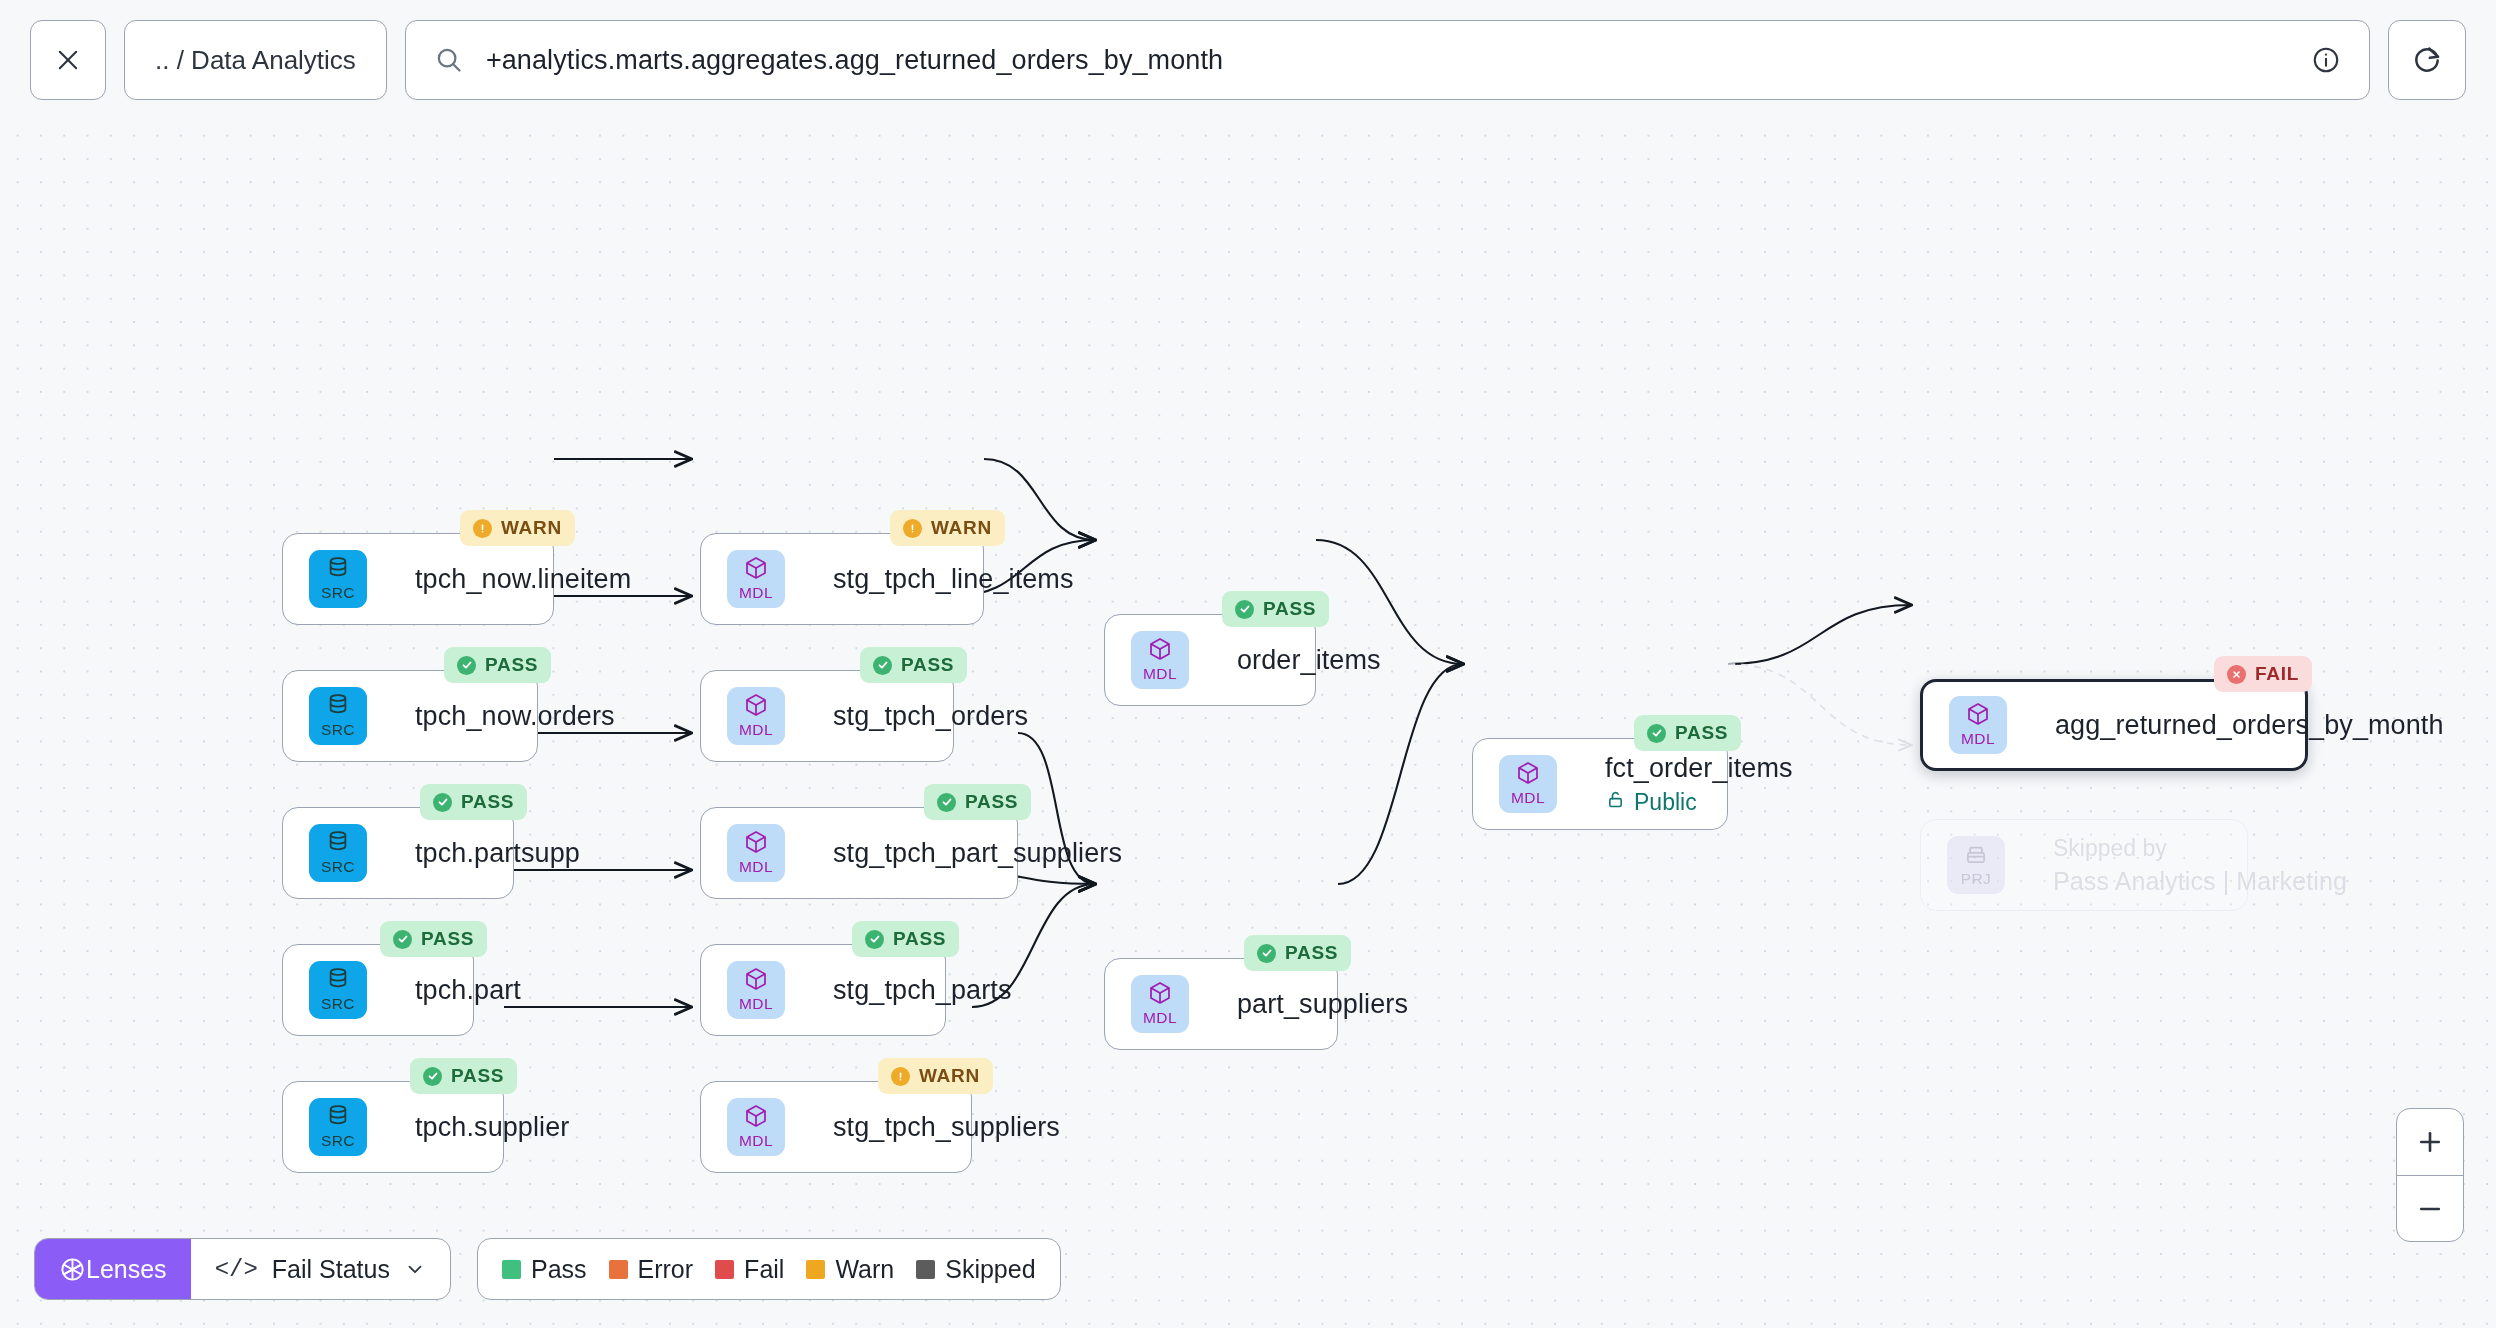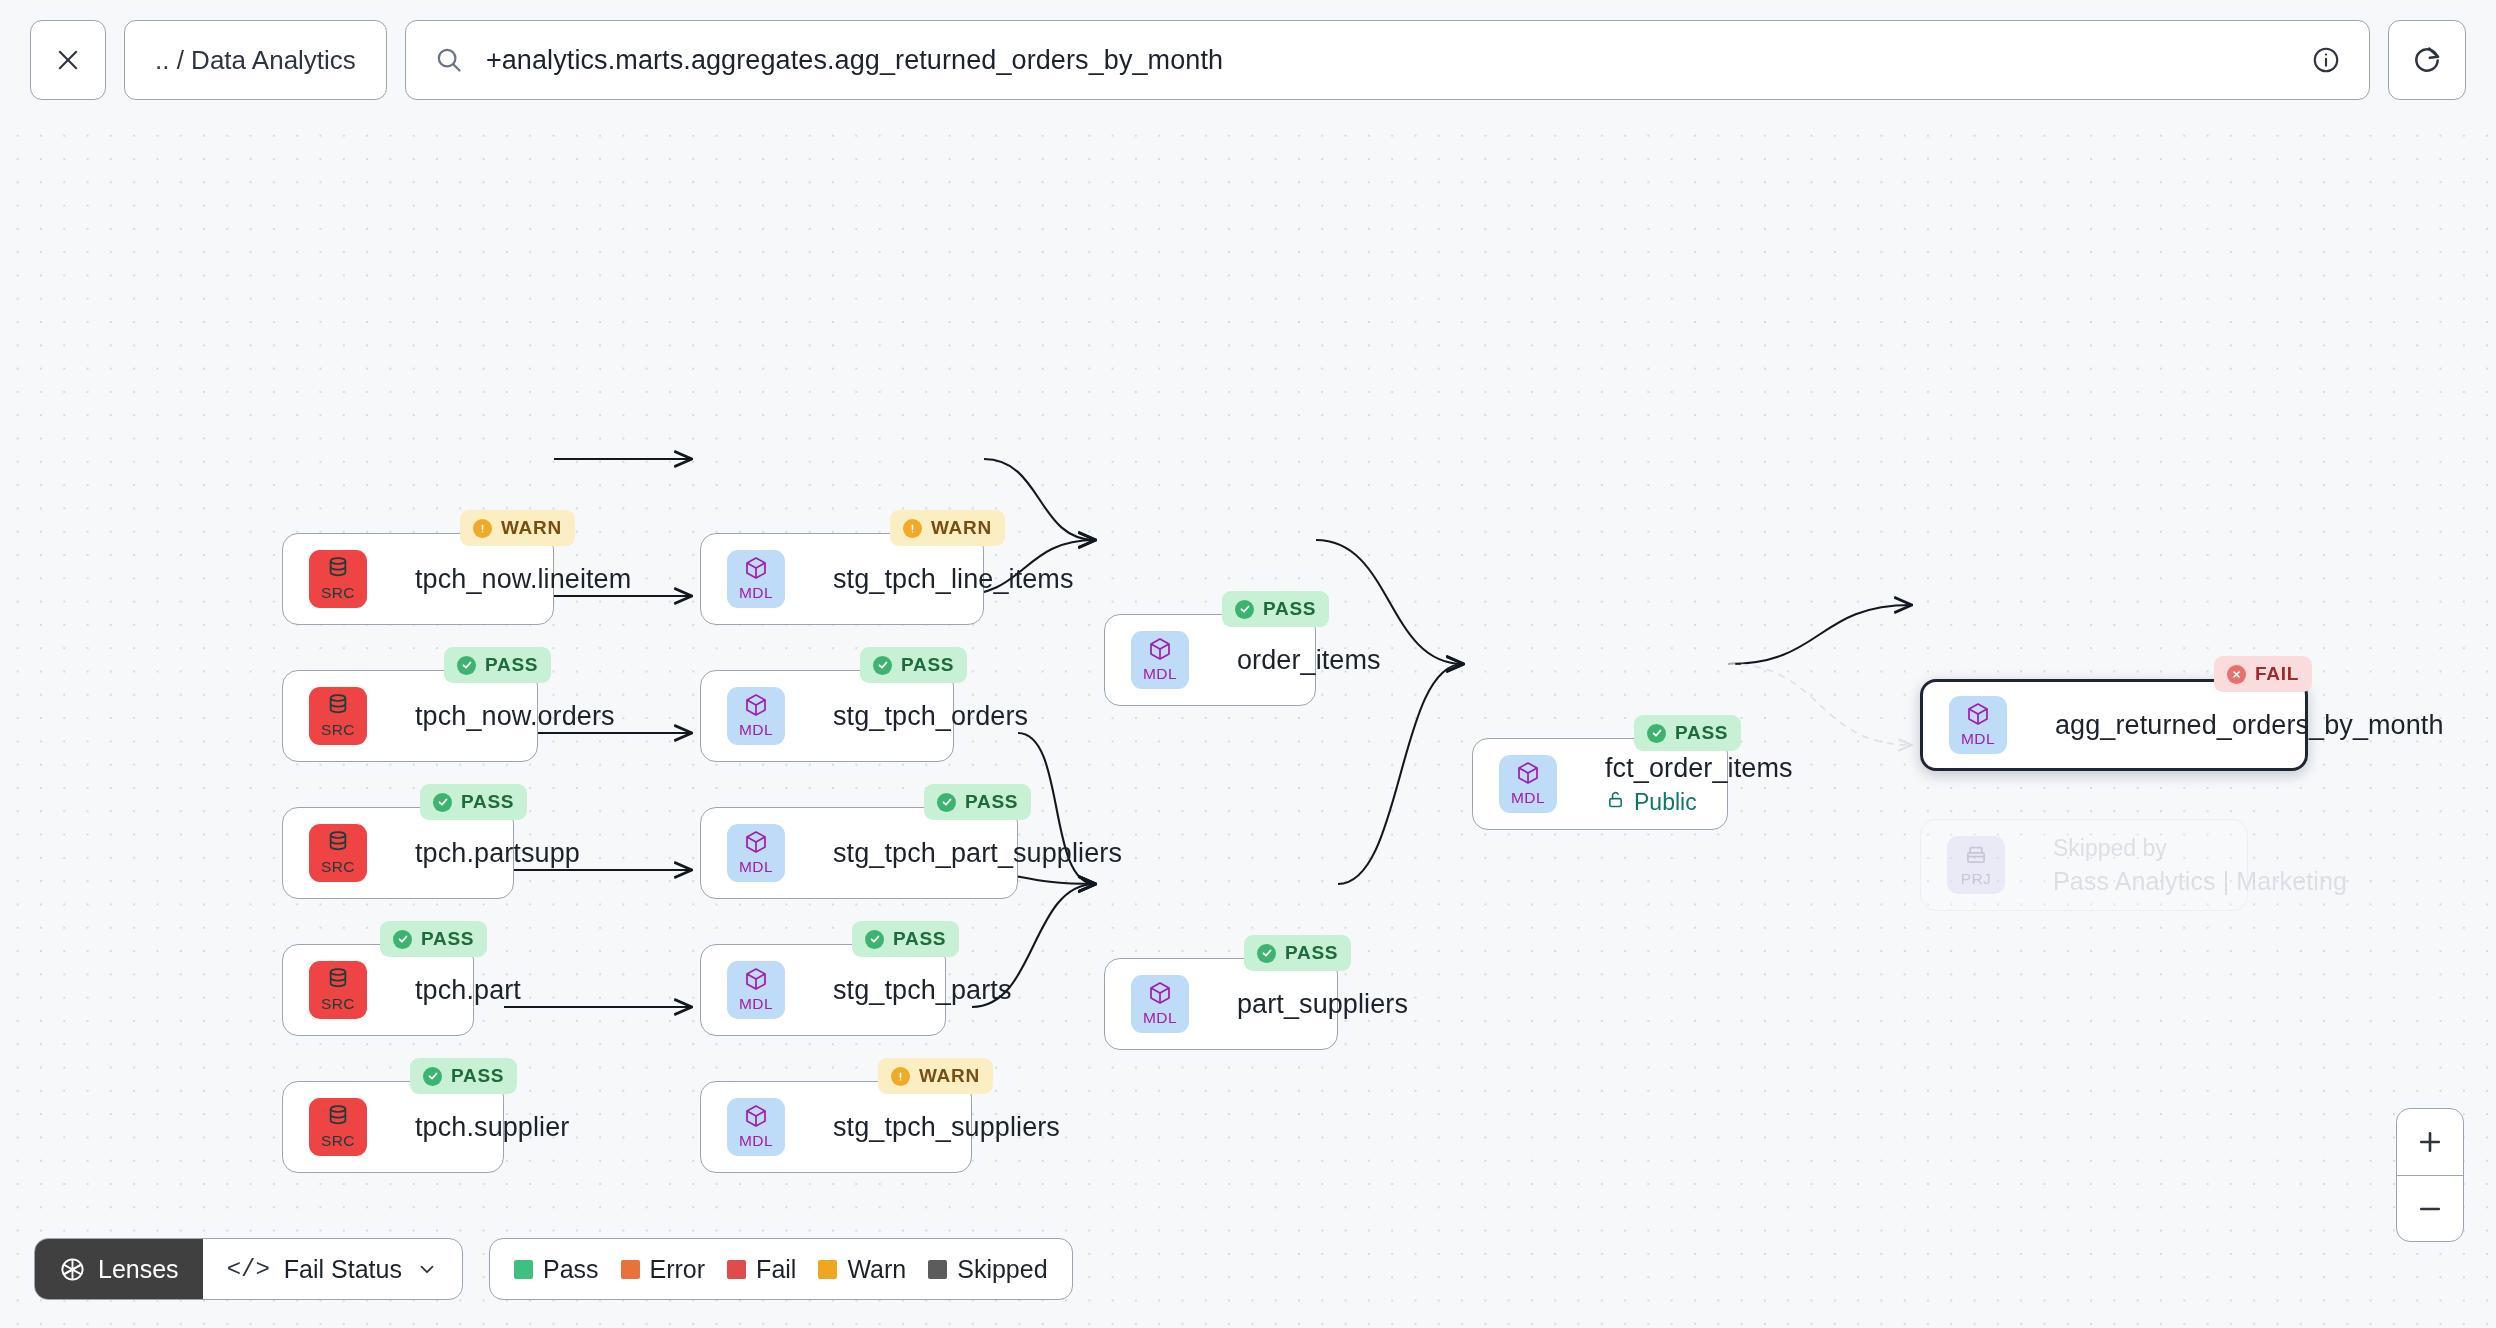--- a/index.html
+++ b/index.html
@@ -87,21 +87,21 @@
   .nbadge {
     width: 58px; height: 58px;
     border-radius: 11px;
     display: flex; flex-direction: column;
     align-items: center; justify-content: center;
     flex-shrink: 0;
     line-height: 1;
   }
   .nbadge .bi { height: 24px; display:flex; align-items:flex-end; }
   .nbadge .bt { font-size: 15.5px; font-weight: 500; letter-spacing: .4px; margin-top: 4px; }
-  .badge-src { background: #ef4444; color: #1d3c3a; }
+  .badge-src { background: #0ea5e9; color: #1d3c3a; }
   .badge-mdl { background: #bedcf7; color: #a21caf; }
   .badge-prj { background: #dfe0f3; color: #9ea0bb; }
 
   .ntext { display: flex; flex-direction: column; justify-content: center; gap: 5px; min-width: 0; margin-left: 24px; }
   .nlabel { font-size: 27px; color: #1c222b; white-space: nowrap; letter-spacing: .1px; }
   .node.ghost .nlabel { color: #c6ccd4; font-size: 25px; }
   .nsub { font-size: 23px; color: #0f766e; display: flex; align-items: center; gap: 8px; white-space: nowrap; }
   .nsup { font-size: 23px; color: #c6ccd4; white-space: nowrap; }
 
   
@@ -135,23 +135,23 @@
   }
   .lensgroup {
     display: flex; align-items: center;
     border: 1.6px solid #9aa4b2;
     border-radius: 14px;
     height: 62px;
     overflow: hidden;
     background: #fff;
   }
   .lens-btn {
-    background: #404040; color: #fff;
+    background: #8b5cf6; color: #fff;
     height: 100%;
-    display: flex; align-items: center; gap: 12px;
+    display: flex; align-items: center; 
     padding: 0 24px;
     font-size: 25px;
     cursor: pointer;
   }
   .lens-sel {
     display: flex; align-items: center; gap: 14px;
     padding: 0 24px;
     height: 100%;
     font-size: 25px; color: #1c222b;
     cursor: pointer;

